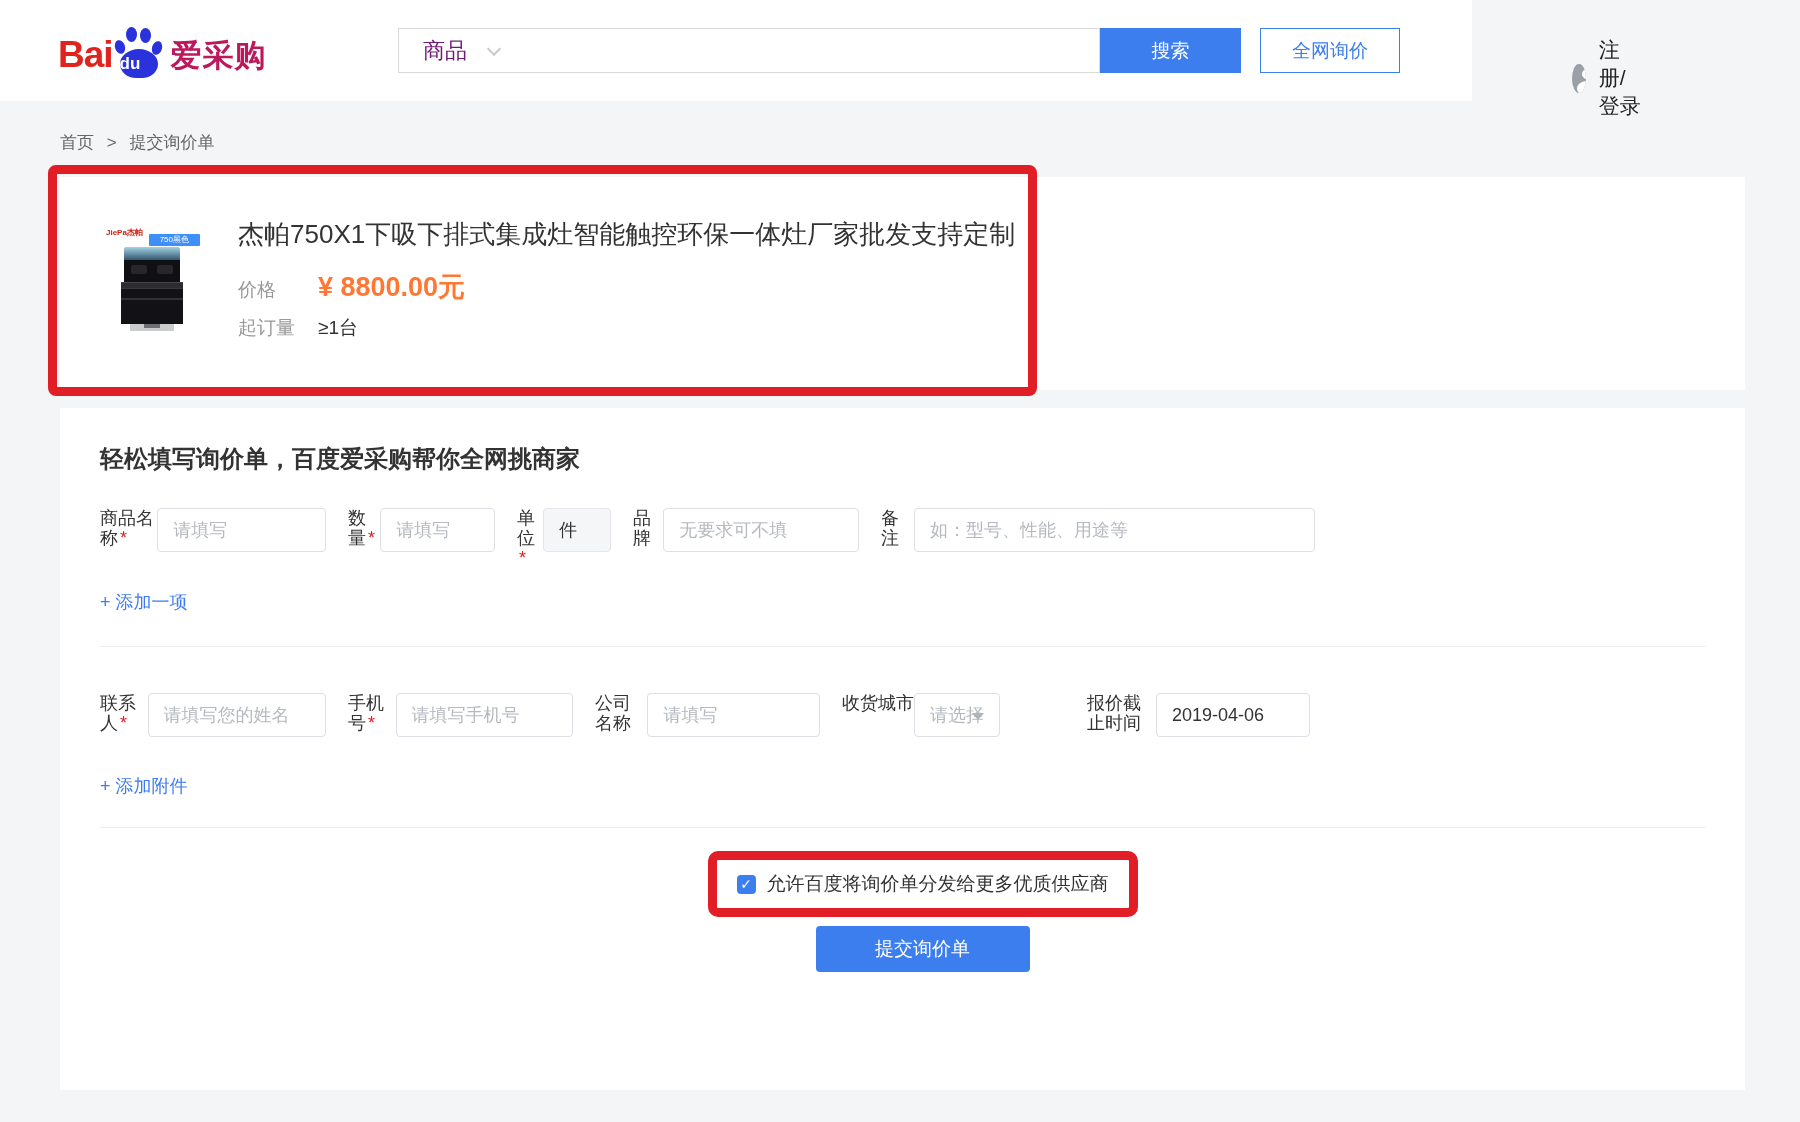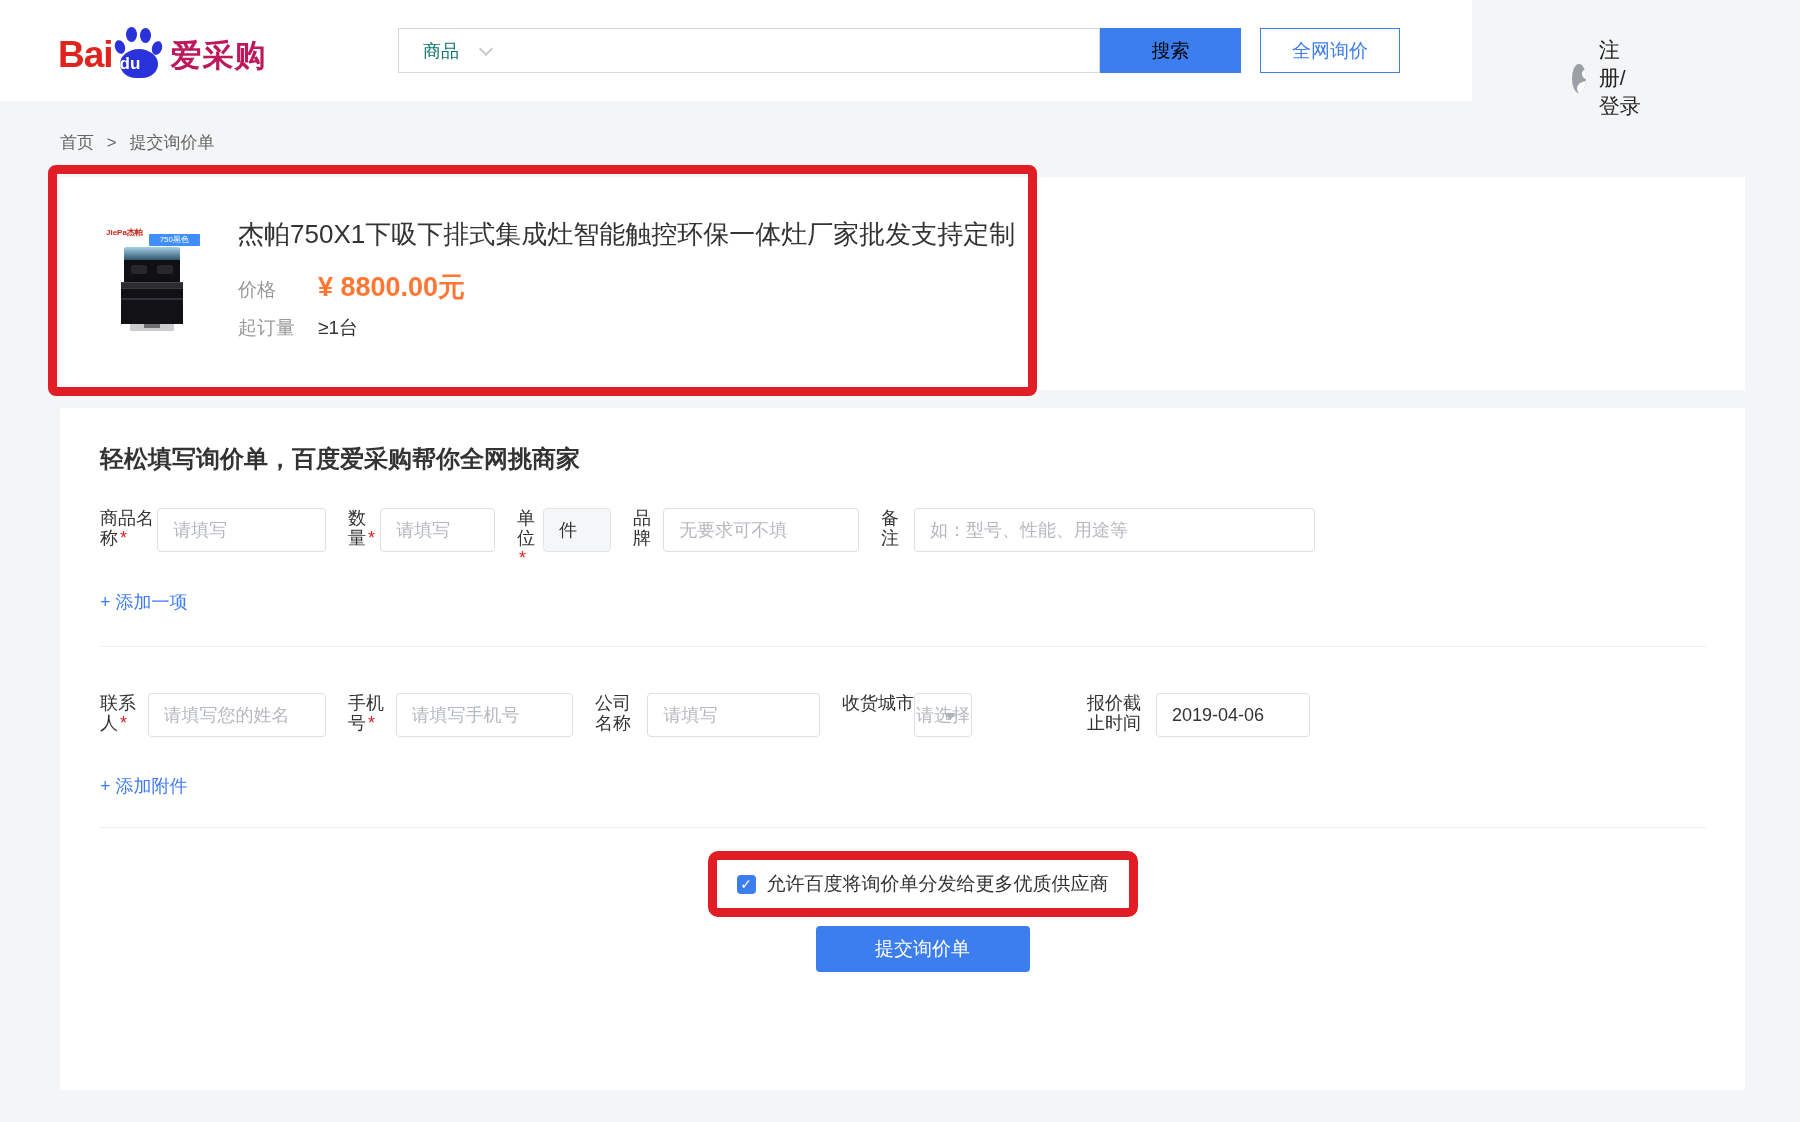--- a/index.html
+++ b/index.html
@@ -22,26 +22,26 @@
   .paw .t3 { left:25px; top:4px; width:11px; height:15px; }
   .paw .t4 { left:37px; top:17px; width:10px; height:14px; transform:rotate(18deg); }
   .paw .pad { left:5px; top:25px; width:38px; height:29px; border-radius:19px 19px 16px 16px / 15px 15px 14px 14px; }
   .paw .du { position:absolute; left:5px; top:25px; width:38px; height:29px; border-radius:0; background:none;
              color:#fff; font-size:17px; font-weight:bold; text-align:left; line-height:29px; z-index:2; }
   .logo-brand { font-size:31px; font-weight:bold; color:#be185d; line-height:48px; margin-left:6px; letter-spacing:1px; }
 
   .search-box { position:absolute; left:398px; top:28px; width:702px; height:45px;
                 border:1px solid #d9d9d9; background:#fff; display:flex; align-items:center; }
   .search-cat { display:flex; align-items:center; margin-left:24px; cursor:pointer; }
-  .search-cat-label { font-size:18px; color:#0f766e; }
+  .search-cat-label { font-size:22px; color:#701a75; }
   .chevron-down { width:10px; height:10px; border-right:2px solid #c6cad0; border-bottom:2px solid #c6cad0;
                   transform:rotate(45deg); margin:-4px 0 0 22px; }
   .search-input { flex:1; border:none; outline:none; height:40px; margin-left:20px; font-size:18px; background:transparent; }
   .btn-search { position:absolute; left:1100px; top:28px; width:141px; height:45px; background:#3d7eef;
-                color:#000000; font-size:19px; border:none; cursor:pointer; }
+                color:#ffffff; font-size:19px; border:none; cursor:pointer; }
   .btn-inquiry { position:absolute; left:1260px; top:28px; width:140px; height:45px; background:#fff;
                  color:#3d7eef; font-size:19px; border:1px solid #3d7eef; cursor:pointer; }
   .auth { position:absolute; left:1572px; top:36px; display:flex; align-items:center; cursor:pointer; }
   .avatar { width:29px; height:29px; border-radius:50%; background:#9aa0a6; position:relative; overflow:hidden; }
   .avatar::before { content:''; position:absolute; top:5px; left:9.5px; width:10px; height:10px; border-radius:50%; background:#fff; }
   .avatar::after  { content:''; position:absolute; top:17.5px; left:4.5px; width:20px; height:15px; border-radius:50%; background:#fff; }
   .auth-label { margin-left:13px; font-size:21px; color:#222; }
 
   
   .breadcrumb { position:absolute; left:60px; top:131px; font-size:17px; color:#666; }
@@ -86,21 +86,21 @@
   .field { display:flex; flex-direction:row; margin-right:22px; }
   .field-label { font-size:18px; color:#333; height:20px; line-height:20px; margin-bottom:26px; }
   .req { color:#e02020; margin-left:2px; }
   .inp { height:44px; border:1px solid #dcdfe3; border-radius:4px; padding:0 15px; font-size:18px; color:#333;
          outline:none; width:100%; background:#fff; }
   .inp::placeholder { color:#b5b9bf; }
   .w226{width:226px;} .w147{width:147px;} .w94{width:94px;} .w434{width:434px;}
   .w225{width:225px;} .w223{width:223px;}
   .inp.readonly { background:#f5f6f7; border-color:#e3e5e8; }
   .select-box { position:relative; height:44px; border:1px solid #dcdfe3; border-radius:4px; background:#fff;
-                display:flex; align-items:center; padding:0 1px; cursor:pointer; }
+                display:flex; align-items:center; padding:0 15px; cursor:pointer; }
   .select-text { font-size:18px; color:#b5b9bf; }
   .caret-down { position:absolute; right:15px; top:19px; width:0; height:0;
                 border-left:6px solid transparent; border-right:6px solid transparent; border-top:7px solid #b0b3b8; }
   .add-link { margin-top:36px; font-size:18px; color:#3e7bf2; cursor:pointer; width:fit-content; }
   .add-link.att { margin-top:35px; }
   .divider { margin-top:32px; width:1606px; border-top:1px solid #ededed; height:0; }
   .divider.d2 { margin-top:29px; }
 
   .consent-row { width:1645px; display:flex; justify-content:center; margin-top:23px; }
   .consent-wrap { display:inline-flex; align-items:center; border:9px solid #e11e25; border-radius:10px;

